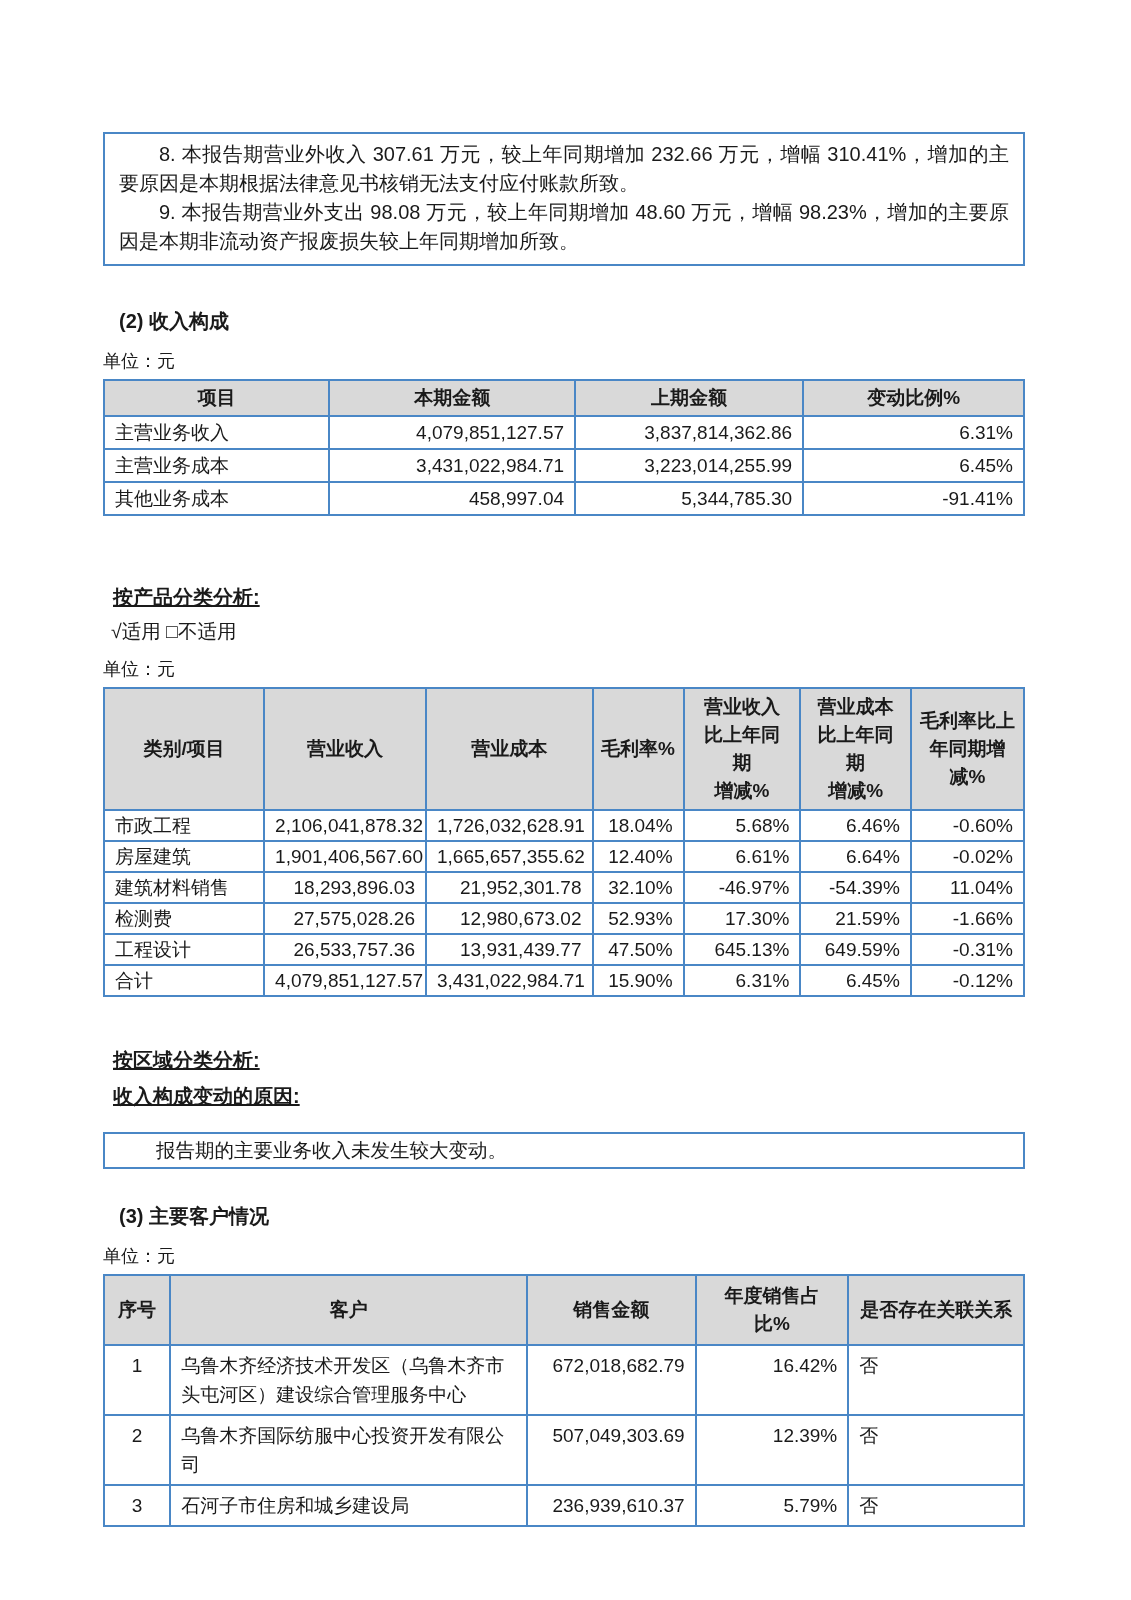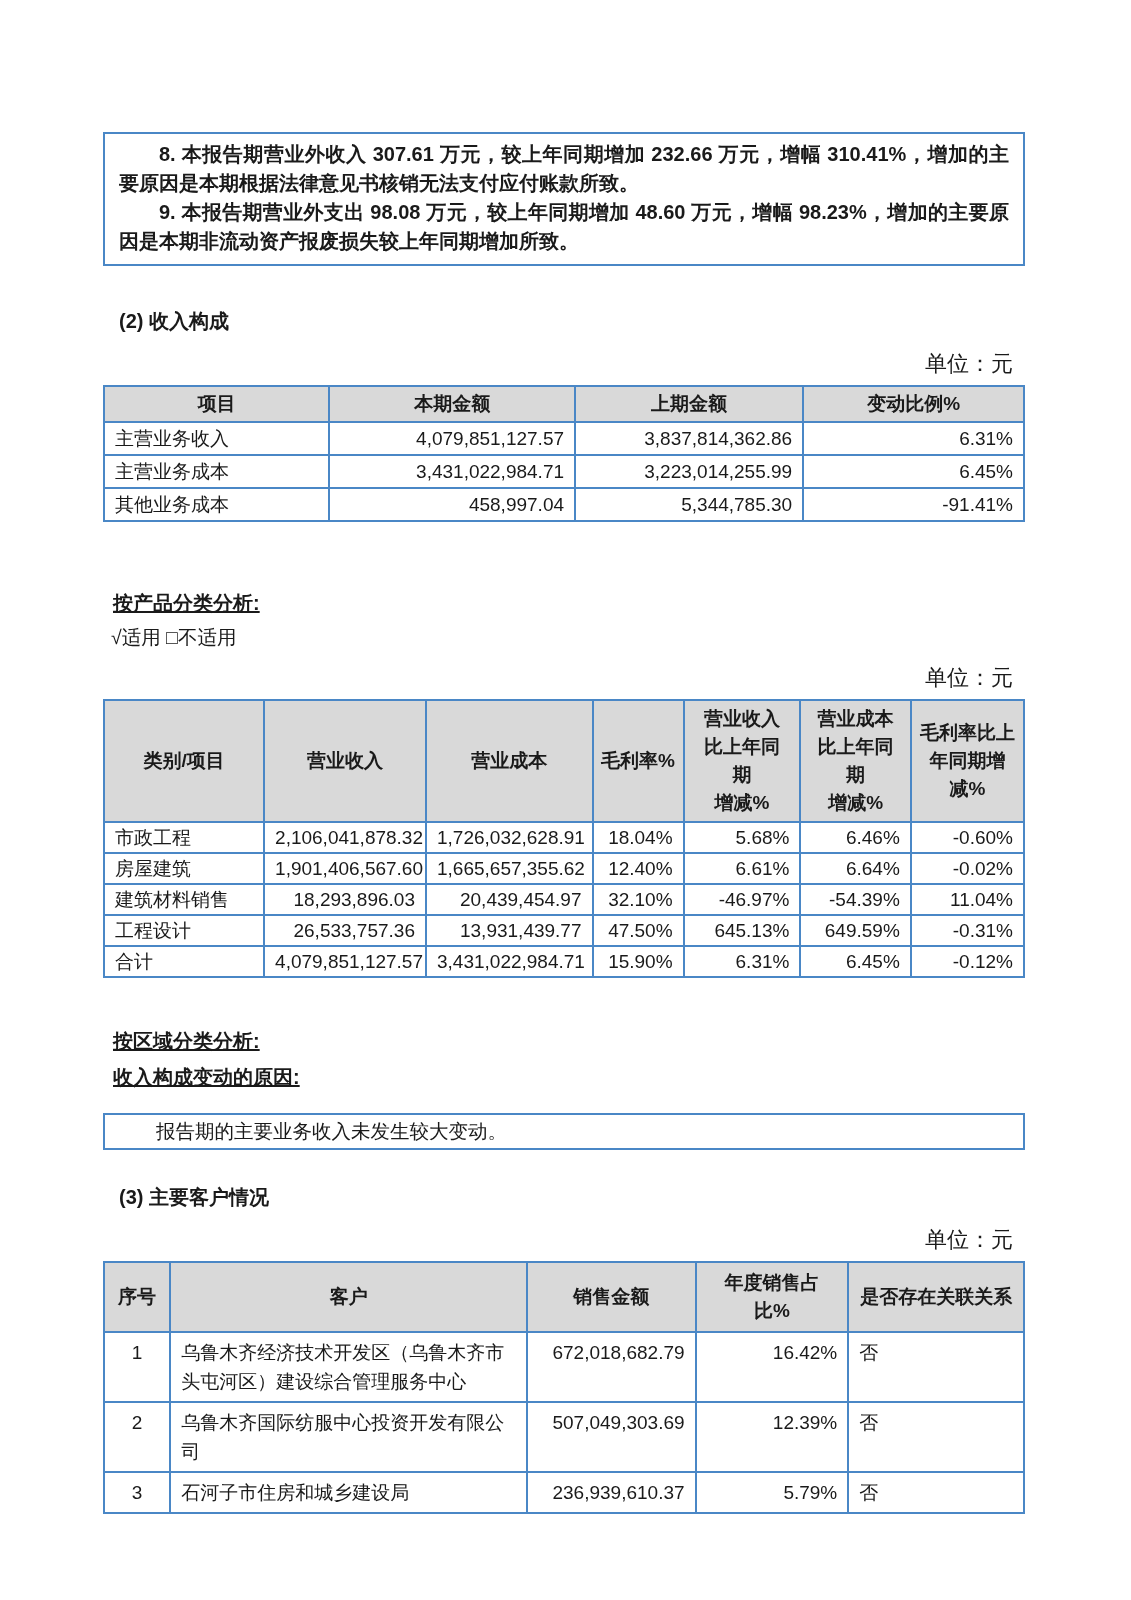--- a/index.html
+++ b/index.html
@@ -16,27 +16,27 @@
   }
   .page{width:1131px;height:1600px;padding:132px 106px 0 103px;position:relative;}
   .content{width:922px;}
 
   
   .notes-box{
     border:2px solid var(--blue);
     padding:6px 14px 8px 14px;
     line-height:29px;
   }
-  .notes-box p{margin:0;text-indent:2em;text-align:justify;font-weight:bold;}
+  .notes-box p{margin:0;text-indent:2em;text-align:justify;}
 
   
   .sec-heading{font-weight:bold;font-size:20px;margin:0 0 0 16px;}
   .sub-heading{font-weight:bold;font-size:20px;margin:0 0 0 10px;text-decoration:underline;}
   .applic{font-size:19.5px;margin:7px 0 0 8px;}
-  .unit{font-size:22px;text-align:right;padding-right:12px;}
+  .unit{font-size:18px;text-align:left;padding-right:12px;}
 
   
   table{border-collapse:collapse;width:100%;table-layout:fixed;font-size:19px;}
   th,td{border:2px solid var(--blue);padding:4px 10px;overflow:hidden;}
   th{background:var(--hdr-gray);font-weight:bold;text-align:center;vertical-align:middle;}
   td{vertical-align:middle;}
   .num{text-align:right;}
   .lbl{text-align:left;}
   .ctr{text-align:center;}
 
@@ -182,25 +182,34 @@
         <td class="num">1,901,406,567.60</td>
         <td class="num">1,665,657,355.62</td>
         <td class="num">12.40%</td>
         <td class="num">6.61%</td>
         <td class="num">6.64%</td>
         <td class="num">-0.02%</td>
       </tr>
       <tr>
         <td class="lbl">建筑材料销售</td>
         <td class="num">18,293,896.03</td>
-        <td class="num">20,439,454.97</td>
+        <td class="num">21,952,301.78</td>
         <td class="num">32.10%</td>
         <td class="num">-46.97%</td>
         <td class="num">-54.39%</td>
         <td class="num">11.04%</td>
+      </tr>
+      <tr>
+        <td class="lbl">检测费</td>
+        <td class="num">27,575,028.26</td>
+        <td class="num">12,980,673.02</td>
+        <td class="num">52.93%</td>
+        <td class="num">17.30%</td>
+        <td class="num">21.59%</td>
+        <td class="num">-1.66%</td>
       </tr>
       <tr>
         <td class="lbl">工程设计</td>
         <td class="num">26,533,757.36</td>
         <td class="num">13,931,439.77</td>
         <td class="num">47.50%</td>
         <td class="num">645.13%</td>
         <td class="num">649.59%</td>
         <td class="num">-0.31%</td>
       </tr>

